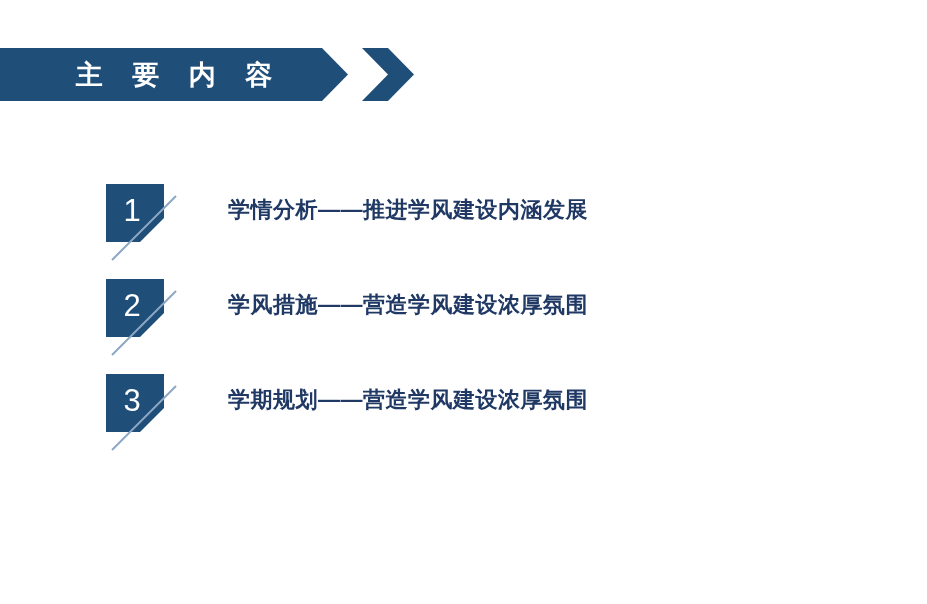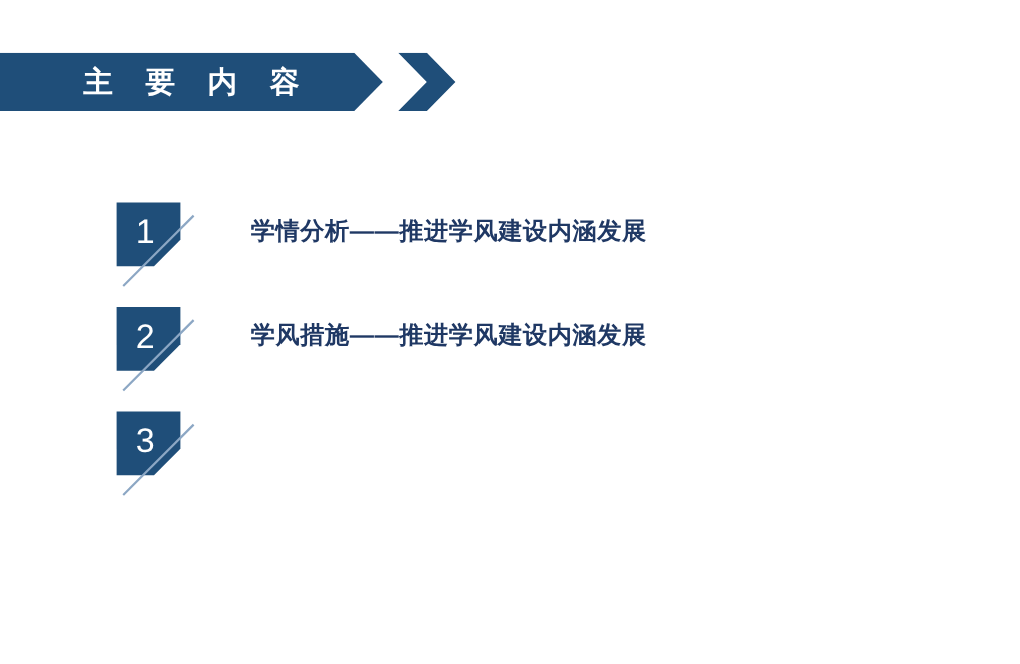--- a/index.html
+++ b/index.html
@@ -137,27 +137,28 @@
     </div>
 
     <div class="list-item row-1">
       <div class="badge-wrap">
         <svg viewBox="0 0 110 90" xmlns="http://www.w3.org/2000/svg" aria-hidden="true">
           <polygon points="6,6 64,6 64,40 40,64 6,64" fill="#1f4e79"></polygon>
           <line x1="12" y1="82" x2="76" y2="18" stroke="#8ca7c4" stroke-width="2"></line>
         </svg>
         <div class="badge-number">2</div>
       </div>
-      <div class="item-text">学风措施——推进学风建设内涵发展</div>
+      <div class="item-text">学风措施——营造学风建设浓厚氛围</div>
     </div>
 
     <div class="list-item row-2">
       <div class="badge-wrap">
         <svg viewBox="0 0 110 90" xmlns="http://www.w3.org/2000/svg" aria-hidden="true">
           <polygon points="6,6 64,6 64,40 40,64 6,64" fill="#1f4e79"></polygon>
           <line x1="12" y1="82" x2="76" y2="18" stroke="#8ca7c4" stroke-width="2"></line>
         </svg>
         <div class="badge-number">3</div>
       </div>
+      <div class="item-text">学期规划——营造学风建设浓厚氛围</div>
     </div>
 
   </div>
 </div>
 
 </body></html>

